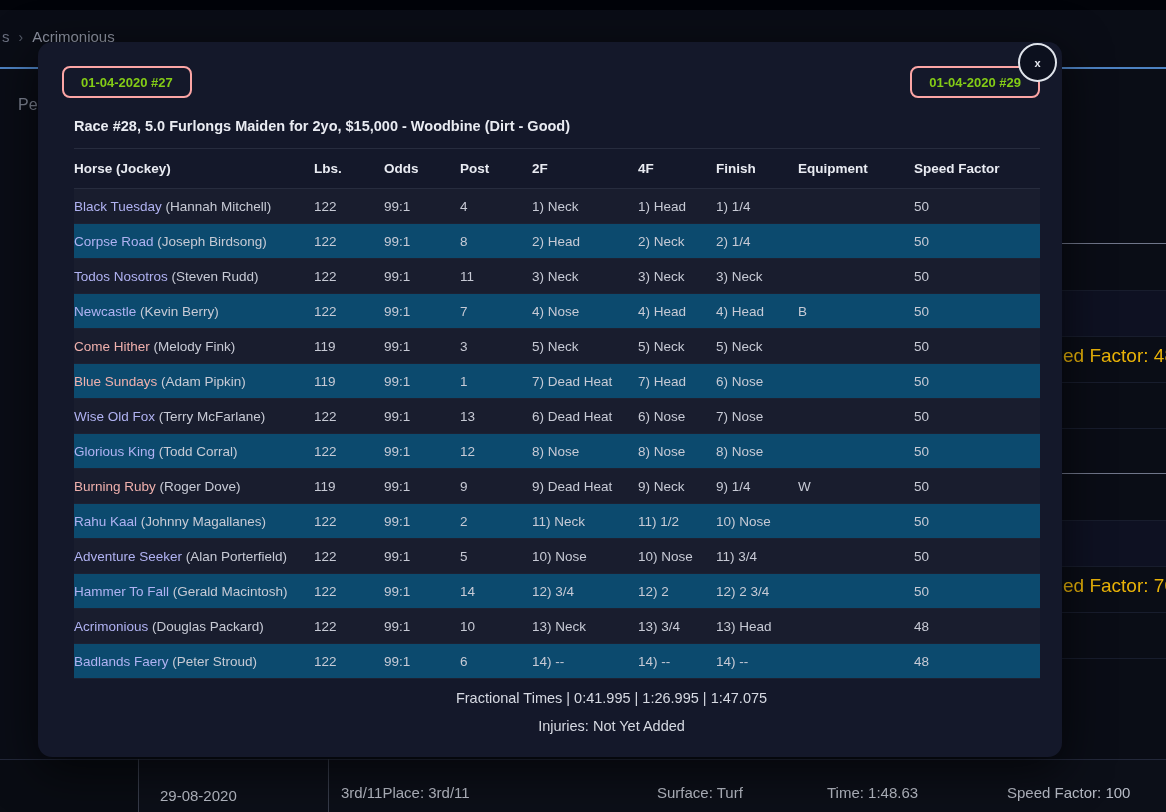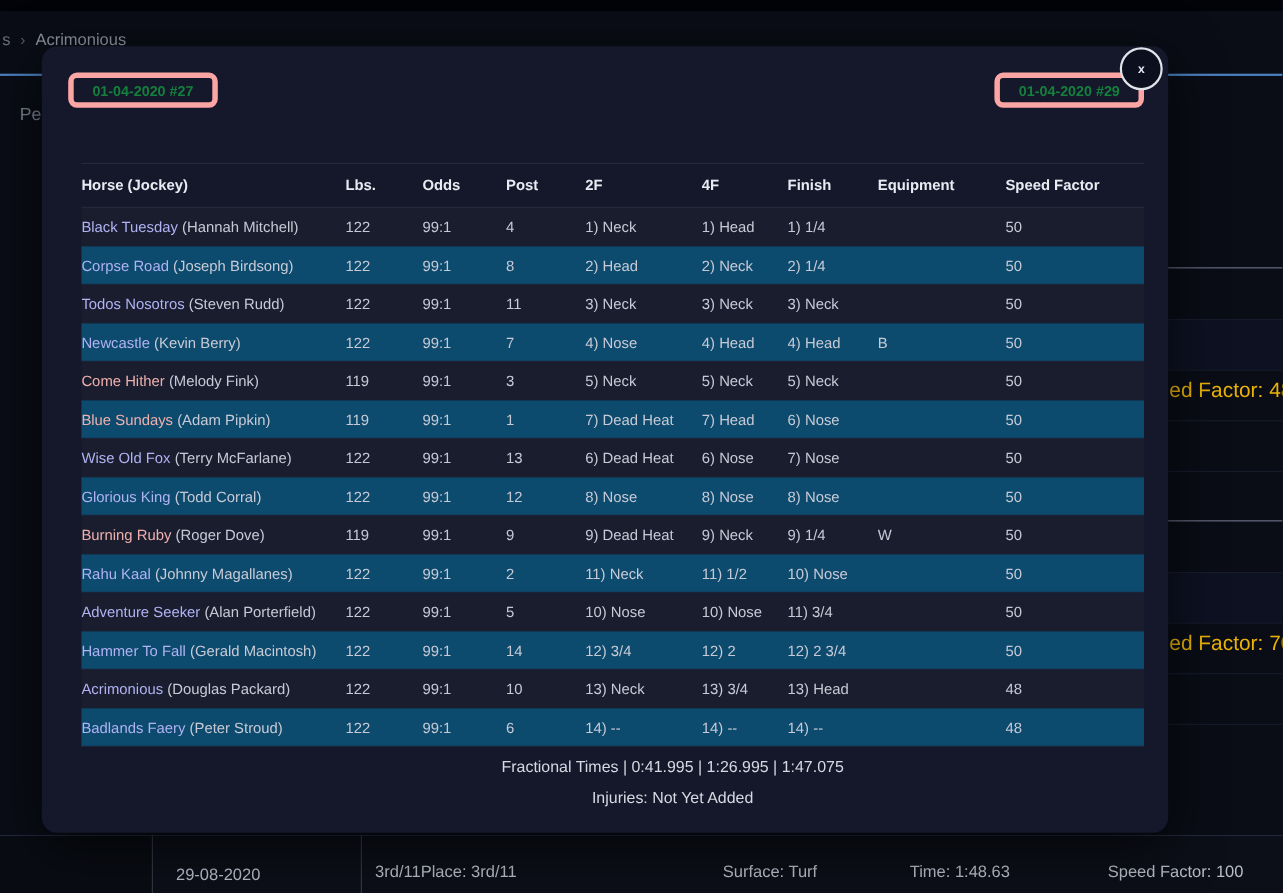--- a/index.html
+++ b/index.html
@@ -35,22 +35,22 @@
   .modal {
     left:38px; top:42px; width:1024px; height:715px;
     background:#14182a; border-radius:14px;
     box-shadow:0 12px 48px rgba(0,0,0,.65);
     z-index:10;
   }
   .race-btn {
     position:absolute; top:24px; height:32px;
     display:flex; align-items:center; justify-content:center;
     padding:0 17px;
-    background:transparent; border:5px solid #fca5a5; border-radius:8px;
-    color:#15803d; font-size:13px; font-weight:bold;
+    background:transparent; border:2px solid #fca5a5; border-radius:8px;
+    color:#84cc16; font-size:13px; font-weight:bold;
     font-family:"Liberation Sans", sans-serif; cursor:pointer; white-space:nowrap;
   }
   .btn-prev { left:24px; }
   .btn-next { right:22px; }
   .close-btn {
     position:absolute; left:980px; top:1px; width:39px; height:39px;
     border-radius:50%; background:#0c101e; border:2px solid #dfe3ea;
     color:#e8ebf2; font-size:11px; font-weight:bold;
     display:flex; align-items:center; justify-content:center;
     font-family:"Liberation Sans", sans-serif; cursor:pointer; z-index:12;
@@ -116,20 +116,21 @@
 <div class="abs b-text" style="left:827px; top:764px;text-align:right;">Time: 1:48.63</div>
 <div class="abs b-text" style="left:1007px; top:764px;">Speed Factor: 100</div>
 
 <div class="abs modal">
   <button class="race-btn btn-prev">01-04-2020 #27</button>
   <button class="race-btn btn-next">01-04-2020 #29</button>
   <div class="close-btn">
     <span>x</span>
   </div>
 
+  <div class="abs modal-title">Race #28, 5.0 Furlongs Maiden for 2yo, $15,000 - Woodbine (Dirt - Good)</div>
 
   <div class="race-table">
     <div class="tgrid thead">
       <div class="cell">Horse (Jockey)</div>
       <div class="cell">Lbs.</div>
       <div class="cell">Odds</div>
       <div class="cell">Post</div>
       <div class="cell">2F</div>
       <div class="cell">4F</div>
       <div class="cell">Finish</div>

